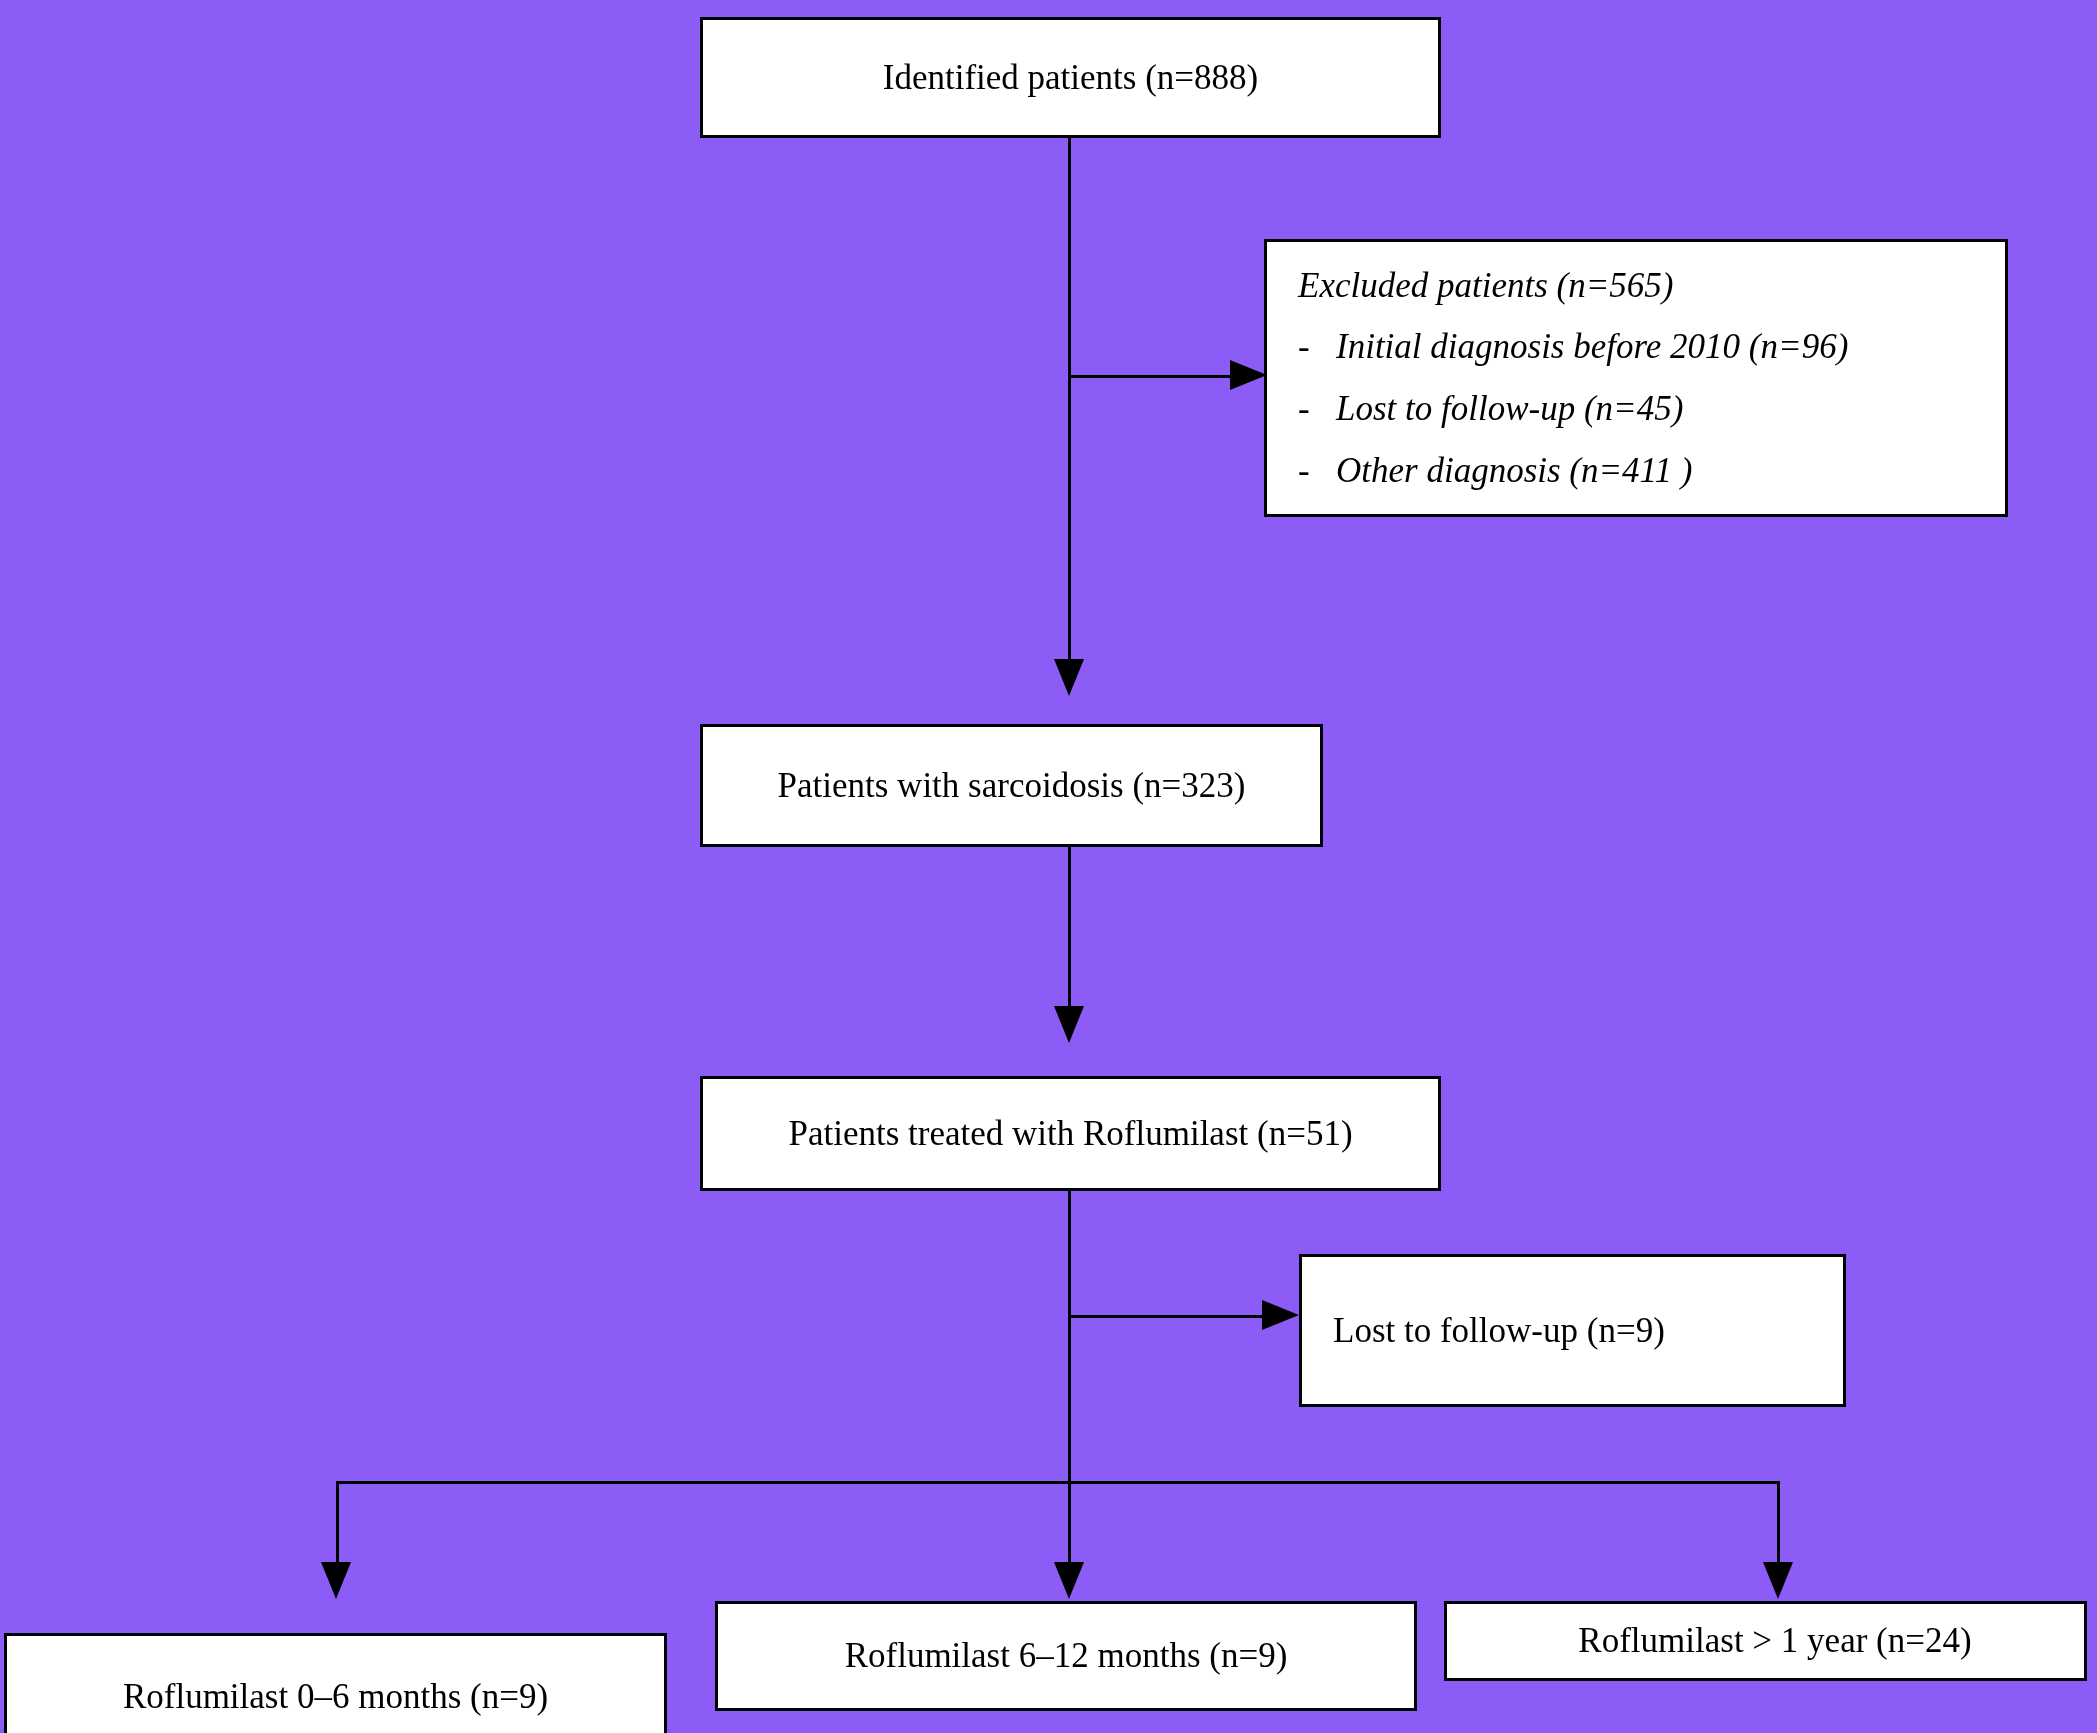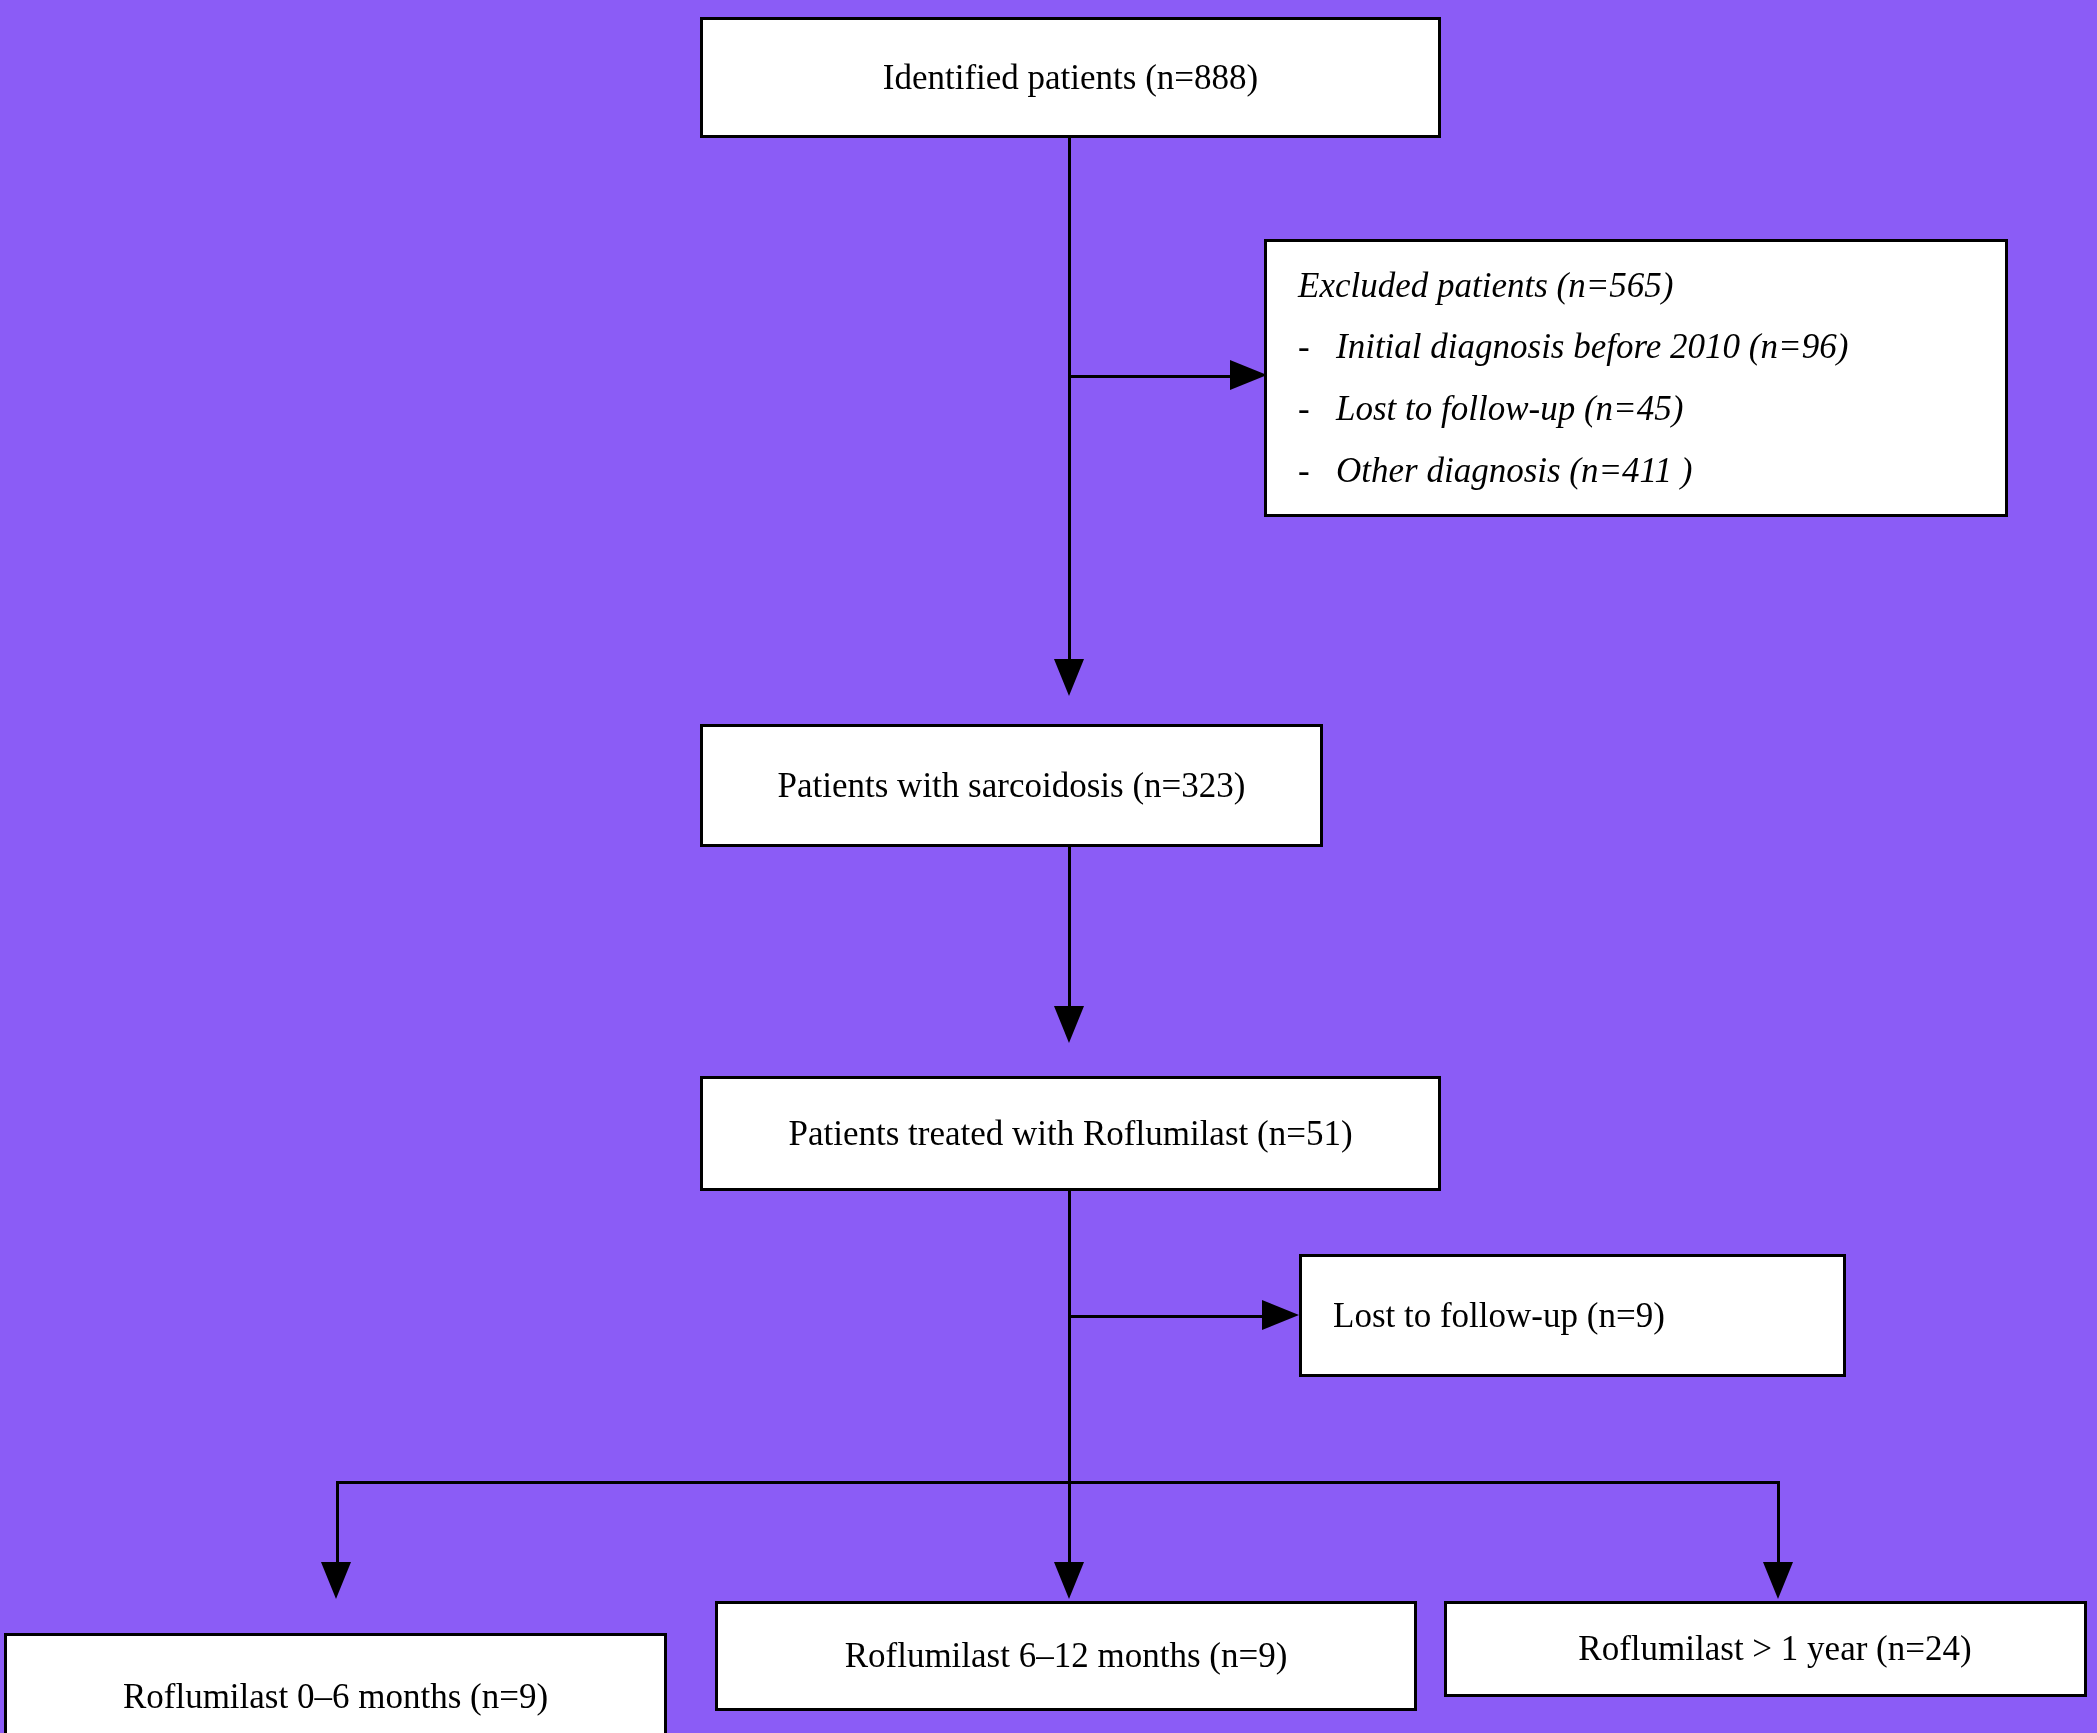--- a/index.html
+++ b/index.html
@@ -117,21 +117,21 @@
 
   <div class="node" style="left:700px; top:1076px; width:741px; height:115px;">
     <div class="inner">Patients treated with Roflumilast (n=51)</div>
   </div>
 
   <div class="vline" style="left:1068px; top:1159px; height:326px;"></div>
 
   <div class="hline" style="left:1069px; top:1315px; width:198px;"></div>
   <div class="arrow-right" style="left:1262px; top:1300px;"></div>
 
-  <div class="node left" style="left:1299px; top:1254px; width:547px; height:123px;">
+  <div class="node left" style="left:1299px; top:1254px; width:547px; height:153px;">
     <div class="inner">Lost to follow-up (n=9)</div>
   </div>
 
   <div class="hline" style="left:336px; top:1481px; width:1444px;"></div>
 
   <div class="vline" style="left:336px; top:1481px; height:83px;"></div>
   <div class="arrow-down" style="left:321px; top:1562px;"></div>
 
   <div class="vline" style="left:1068px; top:1481px; height:83px;"></div>
   <div class="arrow-down" style="left:1054px; top:1562px;"></div>
@@ -140,18 +140,18 @@
   <div class="arrow-down" style="left:1763px; top:1562px;"></div>
 
   <div class="node" style="left:4px; top:1601px; width:663px; height:128px;margin-top:32px;">
     <div class="inner">Roflumilast 0–6 months (n=9)</div>
   </div>
 
   <div class="node" style="left:715px; top:1601px; width:702px; height:110px;">
     <div class="inner">Roflumilast 6–12 months (n=9)</div>
   </div>
 
-  <div class="node" style="left:1444px; top:1601px; width:643px; height:96px;padding-left:19px;">
+  <div class="node" style="left:1444px; top:1601px; width:643px; height:80px;padding-left:19px;">
     <div class="inner">Roflumilast &gt; 1 year (n=24)</div>
   </div>
 
 </div>
 
 
 </body></html>

